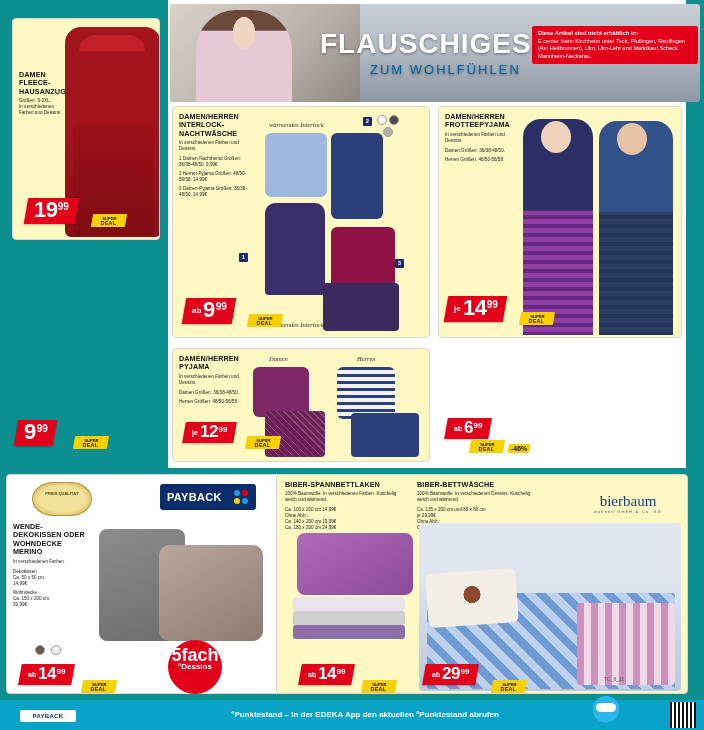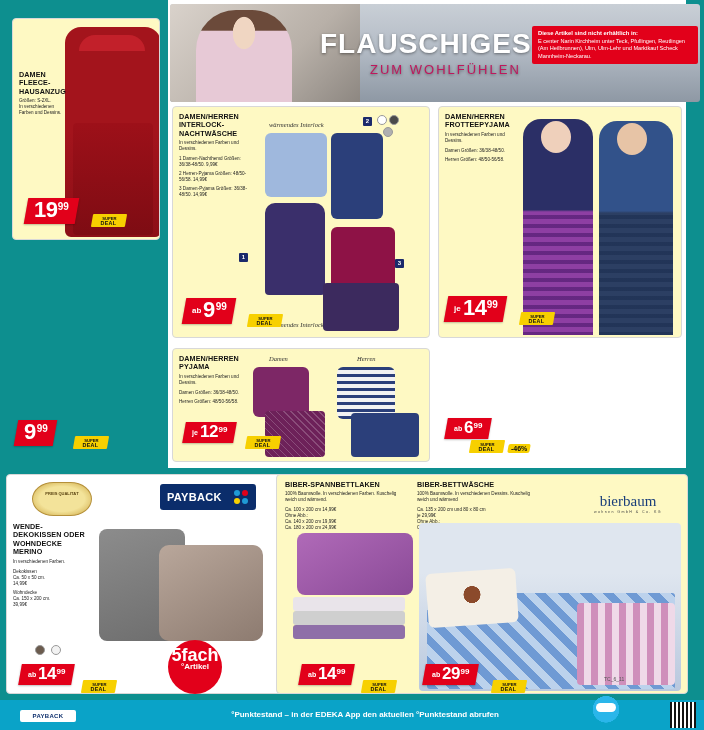--- a/index.html
+++ b/index.html
@@ -74,21 +74,21 @@
   .hdr { position:absolute; left:170px; top:4px; width:530px; height:98px; overflow:hidden; border-radius:3px; }
   .hdr-bg { position:absolute; inset:0; background:linear-gradient(180deg,#c9cfd6 0%,#b4bcc6 45%,#8e98a4 100%); }
   .hdr-sofa { position:absolute; left:0; top:0; width:190px; height:98px;
      background:linear-gradient(135deg,#d9d2cb,#b8b0a8 60%,#8d8781); }
   .hdr-person { position:absolute; left:26px; top:6px; width:96px; height:92px;
      background:radial-gradient(ellipse at 50% 25%, #f0d6c2 0 16%, transparent 17%),
                 linear-gradient(180deg,#6b4a3a 0 22%, #e7c9d6 23% 100%);
      border-radius:40px 40px 0 0; }
   .hdr-title { position:absolute; left:150px; top:24px; color:#fff; font-size:28px; font-weight:bold;
      letter-spacing:1px; text-shadow:0 1px 3px rgba(0,0,0,.45); }
-  .hdr-title2 { position:absolute; left:200px; top:58px; color:#be185d; font-size:13px; letter-spacing:2px;
+  .hdr-title2 { position:absolute; left:200px; top:58px; color:#0369a1; font-size:13px; letter-spacing:2px;
      text-shadow:0 1px 3px rgba(0,0,0,.45); }
 
   .notice {
     position:absolute; left:532px; top:26px; width:166px; padding:4px 6px;
     background:#e2001a; color:#fff; border-radius:2px;
     font-size:5.6px; line-height:1.35;
   }
   .notice .n1 { font-weight:bold; font-size:5.8px; }
 
   
@@ -319,21 +319,21 @@
     <span class="pbdots">
       <i style="left:0;top:0;"></i>
         <i style="left:8px;top:0;background:#e2001a;"></i>
       <i style="left:0;top:8px;background:#f7d000;"></i>
         <i style="left:8px;top:8px;background:#1f9ad6;"></i>
     </span>
   </div>
 
   <div class="fach">
     <span class="b">5fach</span>
-    <span class="s">°Artikel</span>
+    <span class="s">°Dessins</span>
   </div>
 
   <div class="price small" style="left:20px; top:664px;">
     <span class="pre">ab</span>
     <span class="big">14</span>
     <span class="cts">99</span>
   </div>
   <div class="superdeal" style="left:82px; top:680px;">
     <span class="l1">SUPER</span>
     <span class="l2">DEAL</span>

